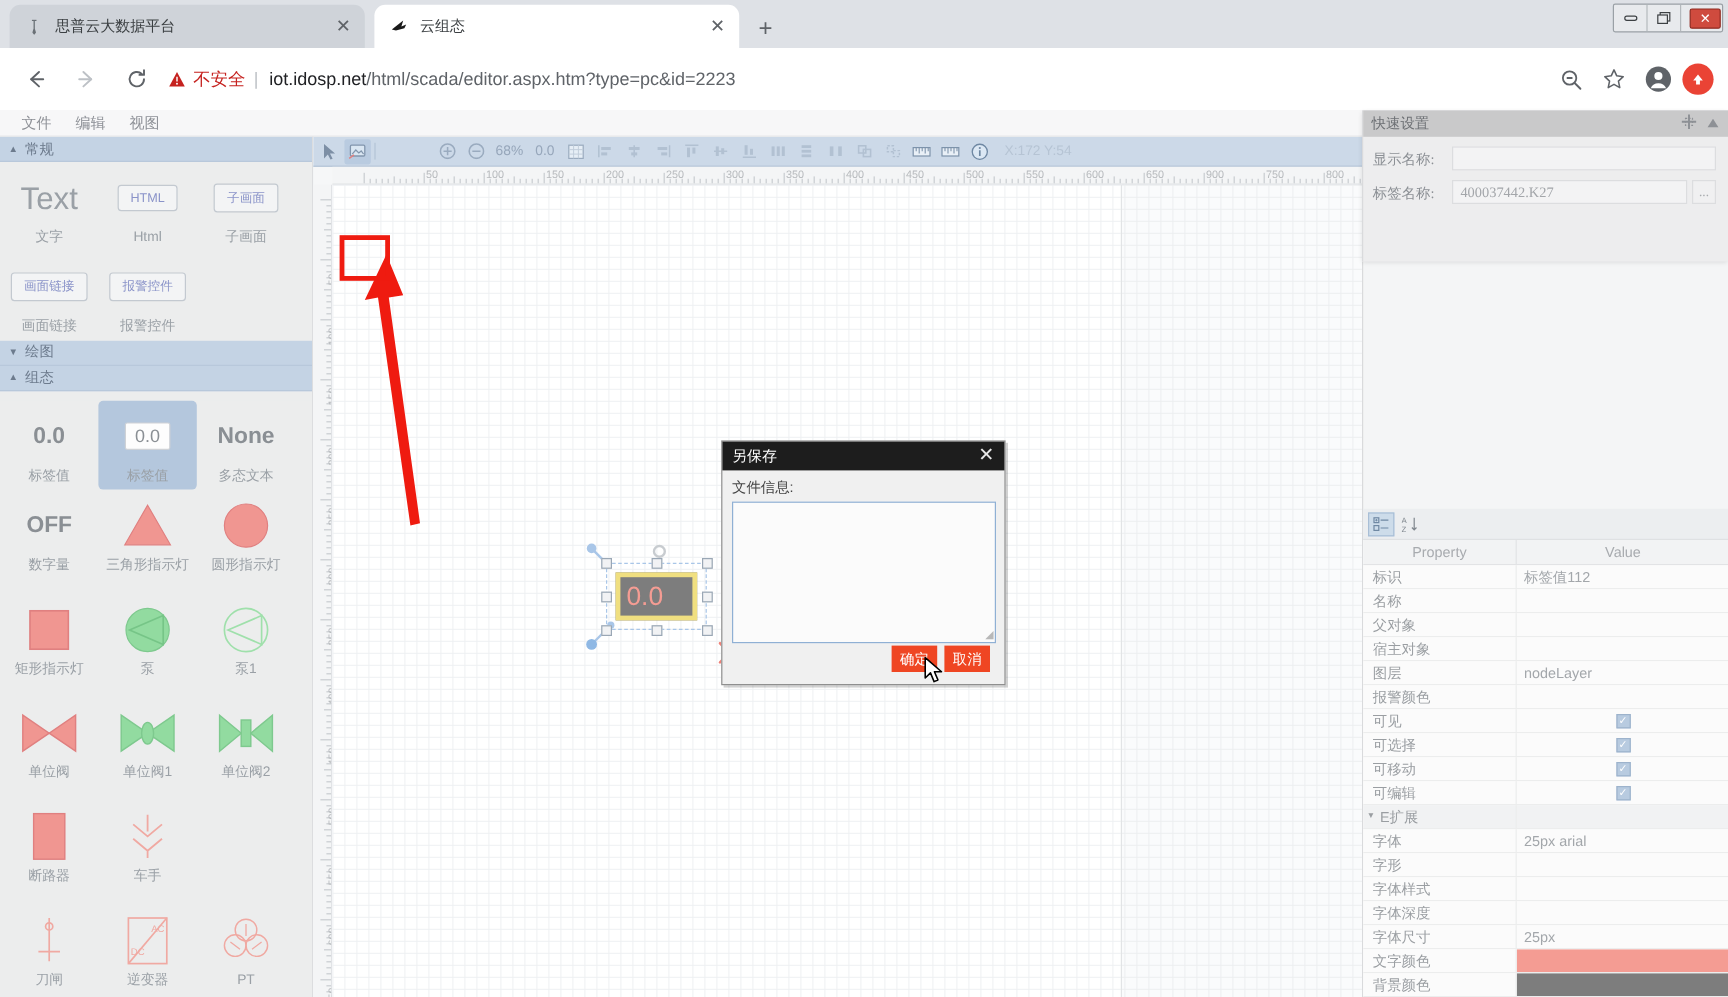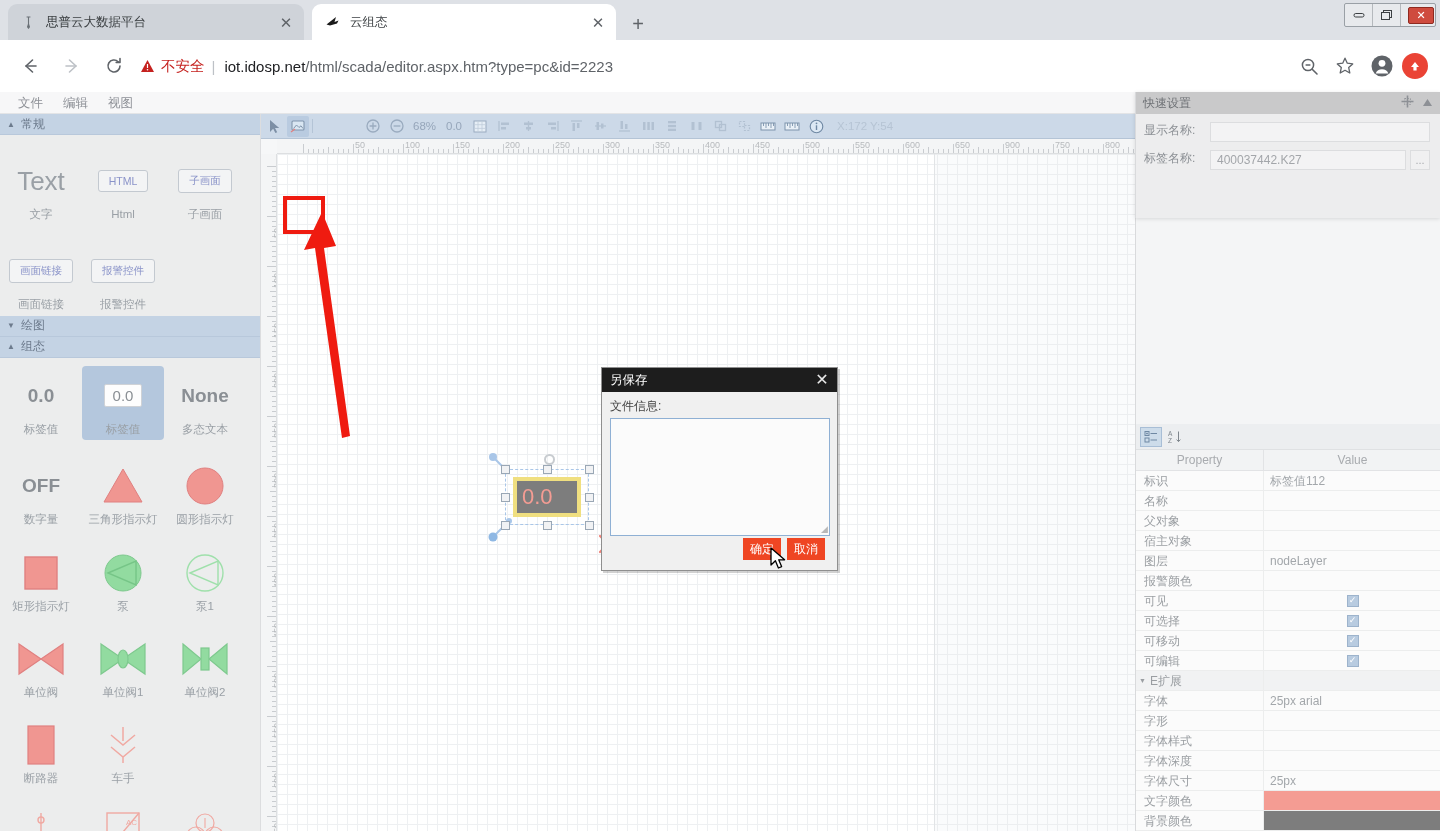--- a/index.html
+++ b/index.html
@@ -133,21 +133,21 @@
     border-right: 1px solid #dcdddf;
   }
   .pal-group-hd {
     height: 21px; background: #c4d3e4;
     display: flex; align-items: center;
     font-size: 12px; color: #6d7b8d;
     border-bottom: 1px solid #b8c8db;
   }
   .pal-group-hd .tri { margin: 0 6px 0 7px; font-size: 8px; color: #6d7b8d; }
   .pal-body { background: #eceded; }
-  .pal-row { display: flex; margin-top: 16px; }
+  .pal-row { display: flex; }
   .pal-cell {
     width: 82px; padding: 7px 0 4px;
     display: flex; flex-direction: column; align-items: center;
   }
   .pal-cell.sel {
     background: #b4c7dd; border-radius: 4px;
   }
   .pal-glyph {
     height: 46px; display: flex; align-items: center; justify-content: center;
   }
@@ -280,21 +280,21 @@
     box-shadow: 0 1px 4px rgba(0,0,0,.12);
     z-index: 40;
   }
   .quick-hd {
     height: 22px; background: #c9c9ca;
     display: flex; align-items: center; padding: 0 7px;
     font-size: 12px; color: #6e7175;
   }
   .quick-hd-icons { margin-left: auto; display: flex; align-items: center; gap: 8px; color: #8d9095; }
   .quick-body { padding: 8px 10px 0 8px; }
-  .q-row { display: flex; align-items: flex-start; margin-bottom: 8px; }
+  .q-row { display: flex; align-items: flex-end; margin-bottom: 8px; font-family: Liberation Serif, serif; }
   .q-label { font-size: 12px; color: #8c9095; width: 66px; }
   .q-input {
     flex: 1; height: 20px; background: #f3f3f4;
     border: 1px solid #dcdddf;
     font-size: 12px; color: #a3a6aa;
     padding: 0 6px; line-height: 18px;
     white-space: nowrap; overflow: hidden;
   }
   .q-dots {
     width: 20px; height: 20px; margin-left: 4px;

